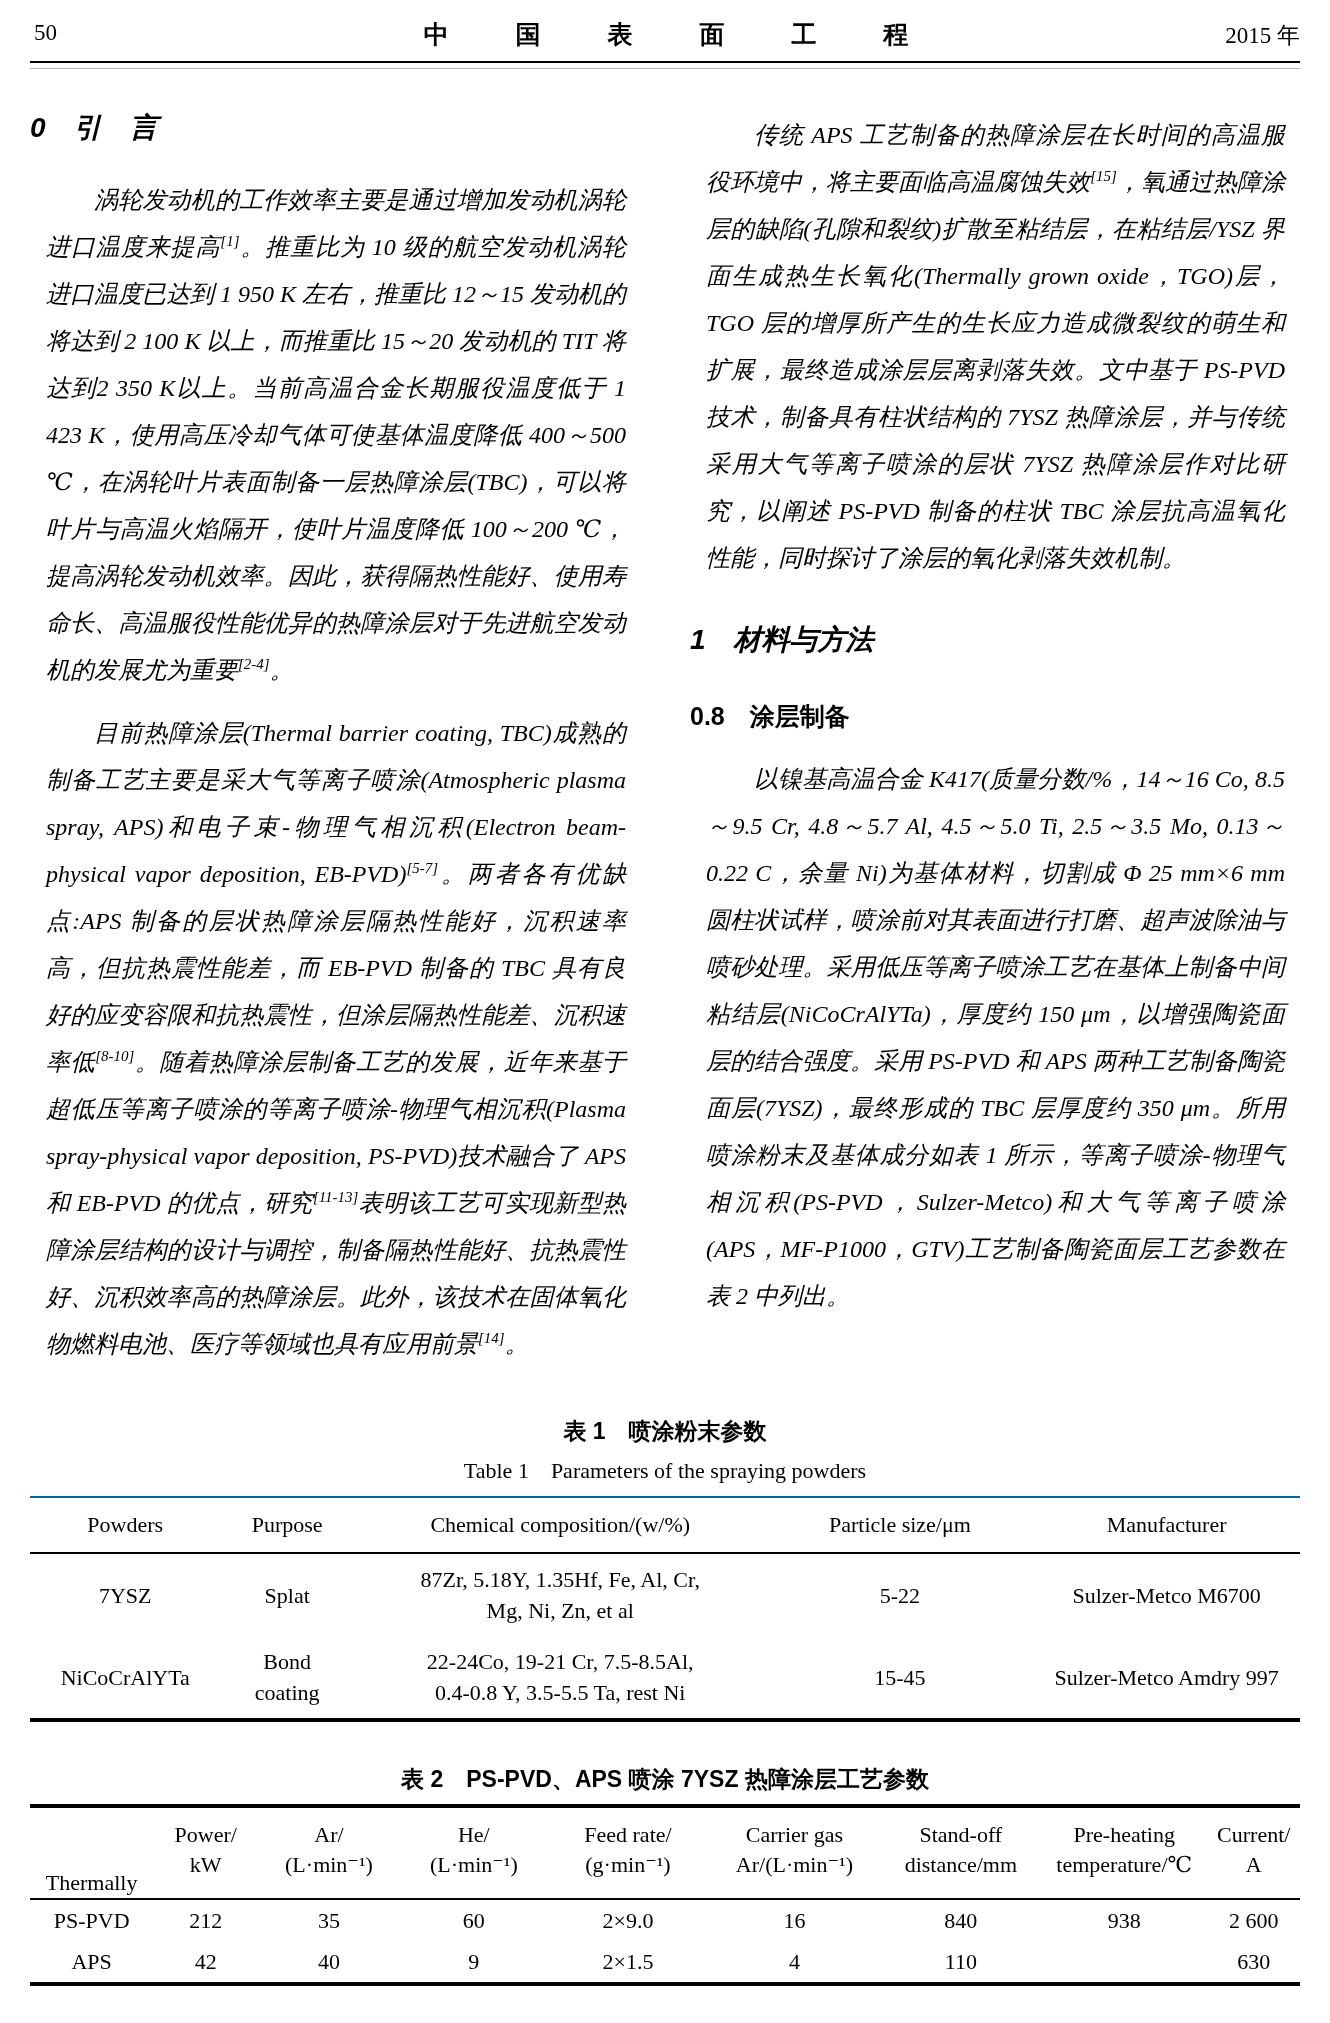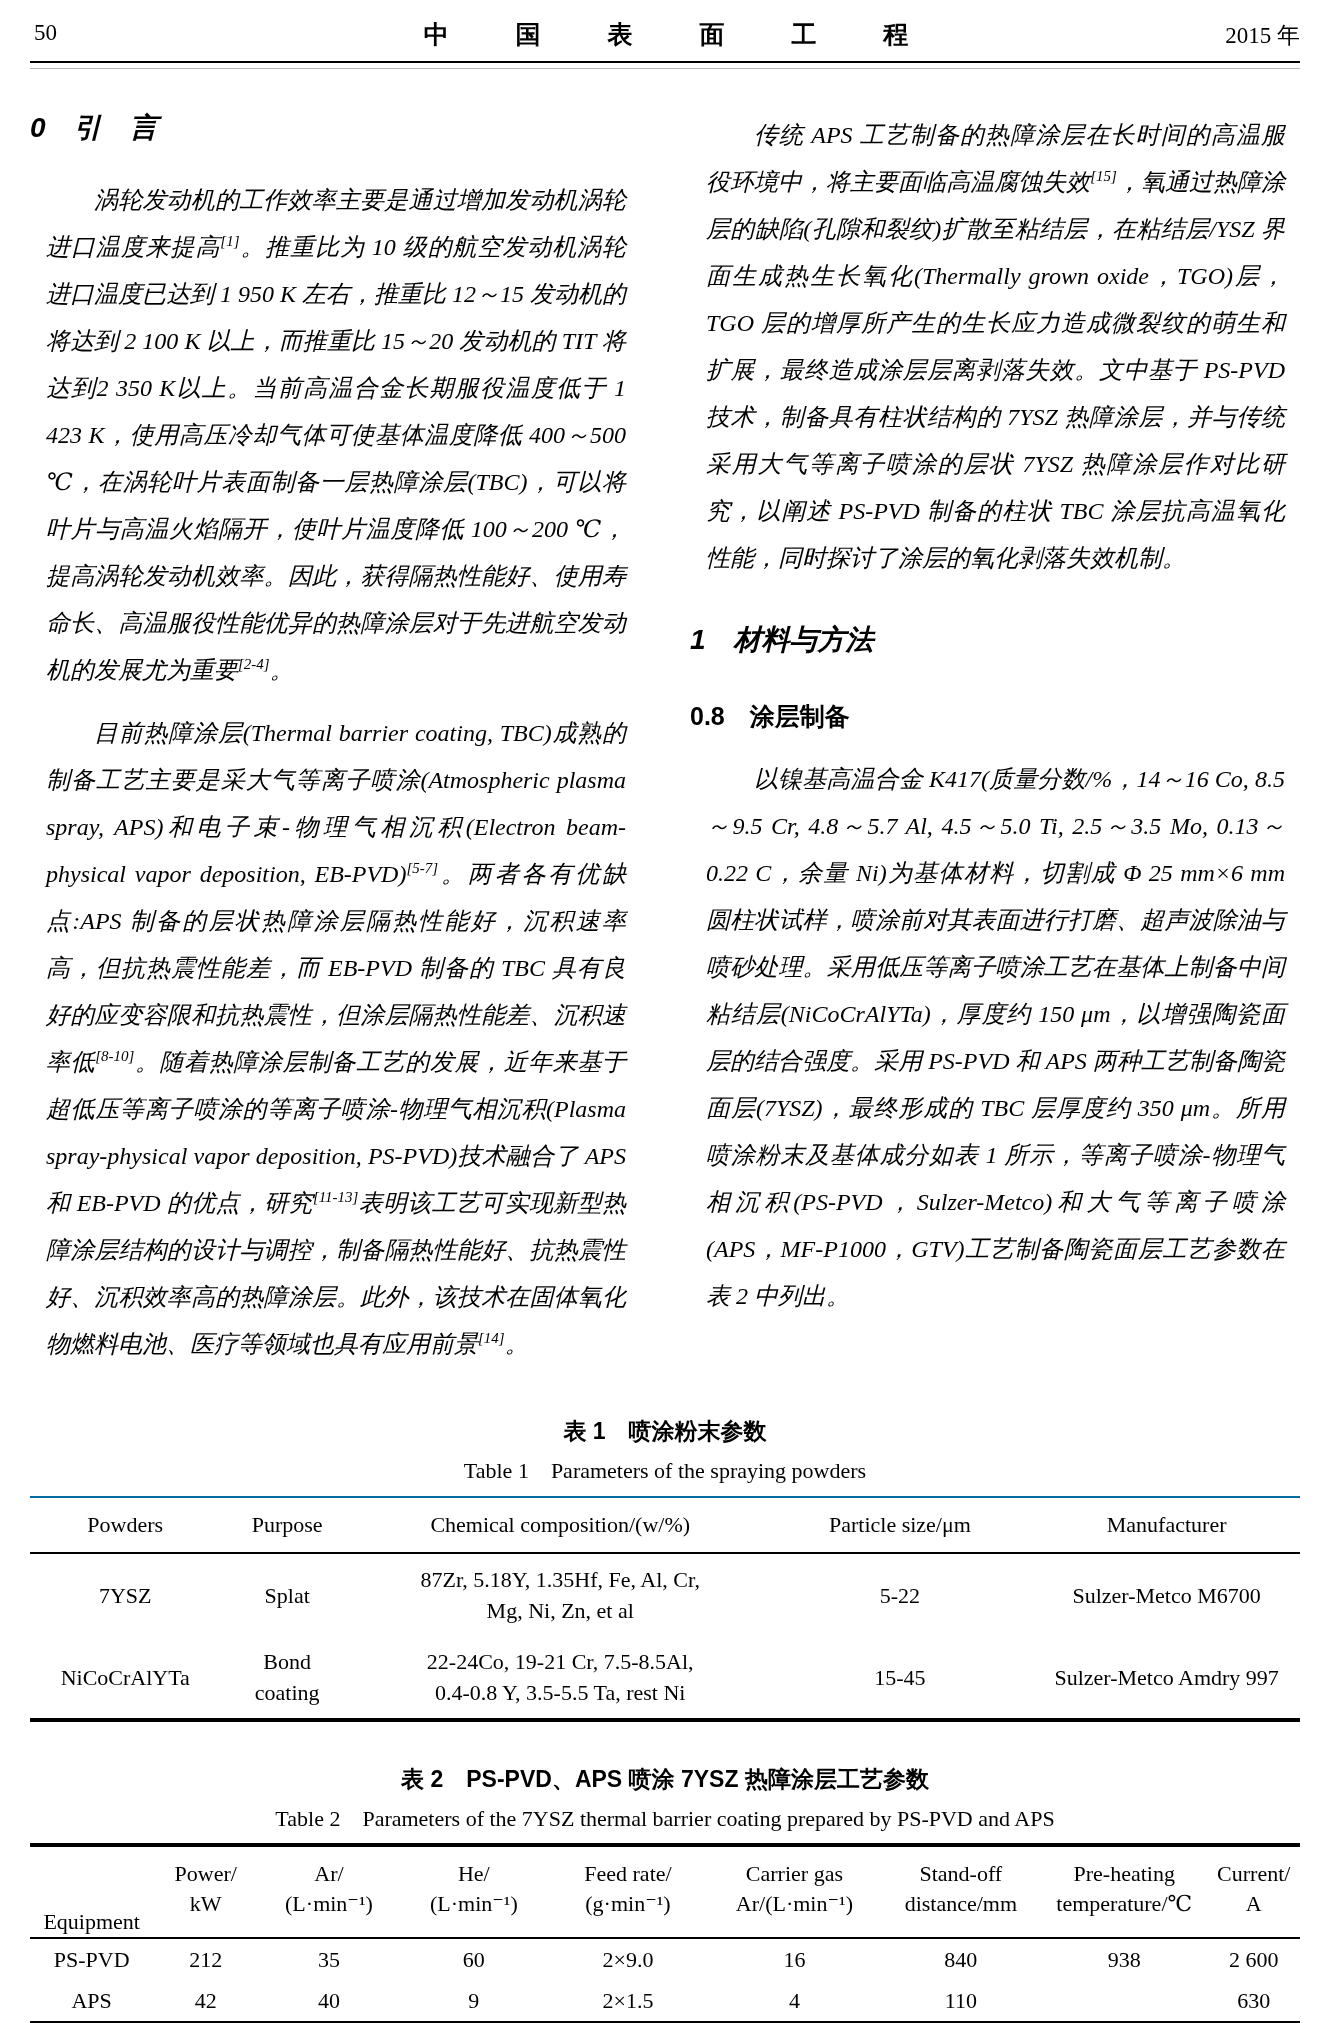--- a/index.html
+++ b/index.html
@@ -111,36 +111,35 @@
 coating</td>
           <td>22-24Co, 19-21 Cr, 7.5-8.5Al,
 0.4-0.8 Y, 3.5-5.5 Ta, rest Ni</td>
           <td>15-45</td>
           <td>Sulzer-Metco Amdry 997</td>
         </tr>
       </tbody>
   </table>
 
   <div class="cap-zh cap-gap">表 2　PS-PVD、APS 喷涂 7YSZ 热障涂层工艺参数</div>
-  <div class="cap-en">Table 2　Parameters of the 7YSZ thermal barrier coating prepared by PS-PVD and APS</div>
   <table id="table2">
     <colgroup id="t2-cols">
         <col style="width: 10%;">
         <col style="width: 8.5%;">
         <col style="width: 11.5%;">
         <col style="width: 12%;">
         <col style="width: 13%;">
         <col style="width: 14%;">
         <col style="width: 13%;">
         <col style="width: 13.5%;">
         <col style="width: 7.5%;">
       </colgroup>
     <thead>
       <tr class="hrow1" id="t2-head1">
-          <th rowspan="2" class="eq">Equipment</th>
+          <th rowspan="2" class="eq">Thermally</th>
           <th>Power/</th>
           <th>Ar/</th>
           <th>He/</th>
           <th>Feed rate/</th>
           <th>Carrier gas</th>
           <th>Stand-off</th>
           <th>Pre-heating</th>
           <th>Current/</th>
         </tr>
       <tr class="hrow2" id="t2-head2">

